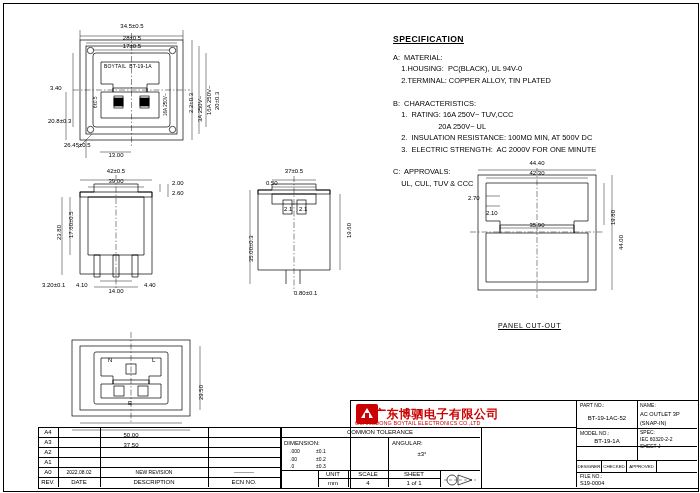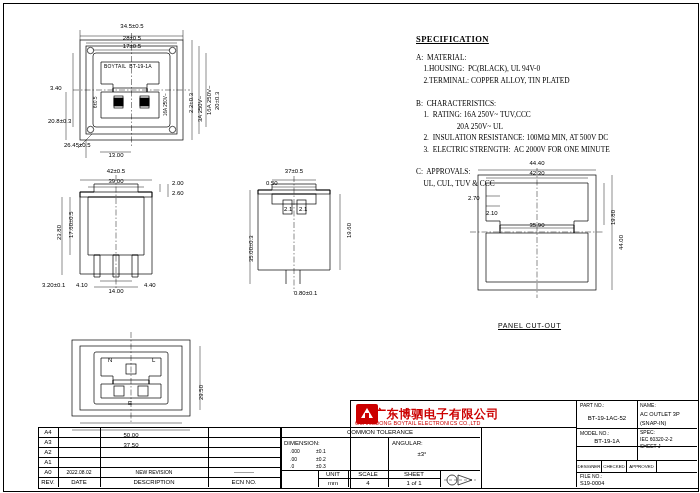--- a/index.html
+++ b/index.html
@@ -18,21 +18,21 @@
   .bold{font-weight:bold;}
   .cn{font-family:"DejaVu Sans",sans-serif;}
 </style>
 </head>
 <body>
 
 <div id="sheet">
 
   <div class="bd" style="left:3px;top:3px;width:694px;height:487px;"></div>
 
-  <div class="spec" style="left:416px;top:22px;font-family:Liberation Serif, serif;">
+  <div class="spec" style="left:393px;top:22px;">
 <span class="hd">SPECIFICATION</span>
 <div style="margin-top:5px;">A:  MATERIAL:
     1.HOUSING:  PC(BLACK), UL 94V-0
     2.TERMINAL: COPPER ALLOY, TIN PLATED
 
 B:  CHARACTERISTICS:
     1.  RATING: 16A 250V~ TUV,CCC
                       20A 250V~ UL
     2.  INSULATION RESISTANCE: 100MΩ MIN, AT 500V DC
     3.  ELECTRIC STRENGTH:  AC 2000V FOR ONE MINUTE

